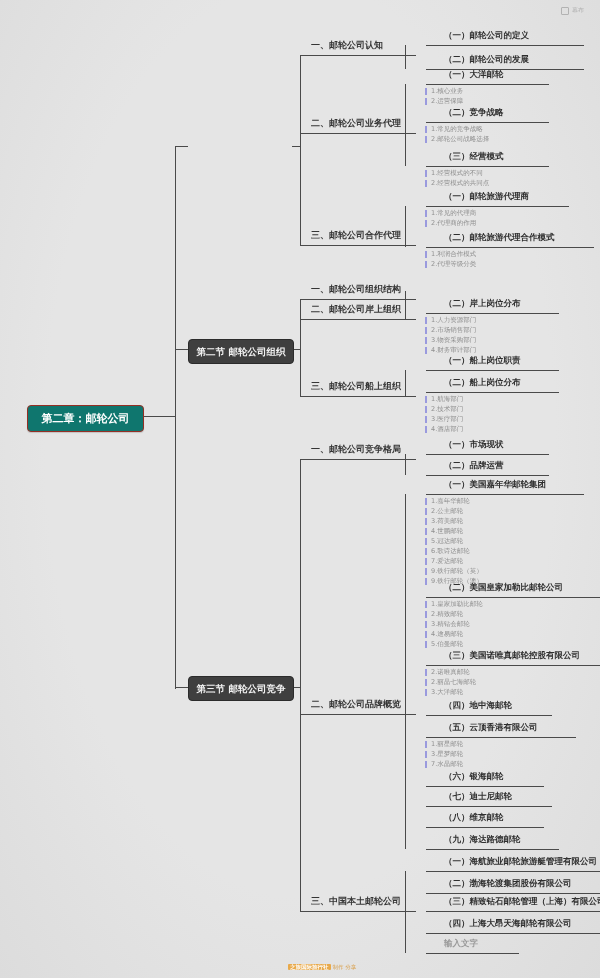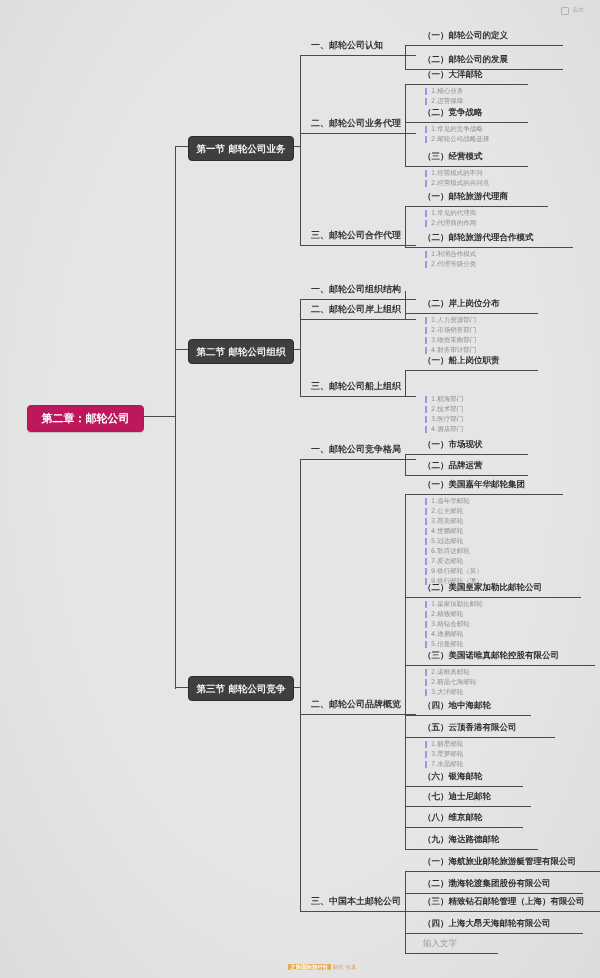--- a/index.html
+++ b/index.html
@@ -5,46 +5,46 @@
   html,body{margin:0;padding:0;}
   body{
     width:600px;height:978px;position:relative;overflow:hidden;
     background:radial-gradient(ellipse at 50% 45%, #e5e5e5 60%, #dcdcdc 100%);
     font-family:"DejaVu Sans","Liberation Sans",sans-serif;
   }
   .canvas{position:absolute;inset:0;}
   
   .root{
     position:absolute;left:27px;top:405px;width:115px;height:25px;
-    background:#be185d;border:1px solid #94episode2f24;border:1px solid #942f24;border-radius:4px;
+    background:#0f766e;border:1px solid #94episode2f24;border:1px solid #942f24;border-radius:4px;
     color:#fff;font-size:11px;font-weight:bold;text-align:center;line-height:25px;
     box-shadow:0 1px 1px rgba(0,0,0,.15);white-space:nowrap;
   }
   
   .sec{
     position:absolute;left:188px;width:104px;height:23px;
     background:#3f3f3f;border:1px solid #2b2b2b;border-radius:4px;
     color:#f2f2f2;font-size:9.5px;font-weight:600;text-align:center;line-height:23px;
     white-space:nowrap;
   }
   
   .n2{
     position:absolute;left:300px;width:105px;
     font-size:9px;font-weight:600;color:#353535;line-height:11px;
     padding:2px 0 4px 11px;box-sizing:content-box;
     border-bottom:1.5px solid #4a4a4a;white-space:nowrap;
   }
   
   .n3{
-    position:absolute;left:405px;
+    position:absolute;left:426px;
     font-size:8.5px;font-weight:600;color:#2f2f2f;line-height:11px;
     padding:2px 0 4px 18px;box-sizing:content-box;
     border-bottom:1.5px solid #4a4a4a;white-space:nowrap;
   }
-  .n3.ph{color:#9a9a9a;font-weight:normal;}
+  .n3.ph{color:#9a9a9a;font-weight:bold;}
   
   .grp{position:absolute;left:425px;}
   .it{
     font-size:6.5px;line-height:7px;color:#8f8f8f;
     border-left:2px solid #9a9ade;padding-left:4px;margin-bottom:3px;white-space:nowrap;
   }
   
   .vl{position:absolute;width:0;border-left:1.5px solid #4a4a4a;}
   .hl{position:absolute;height:0;border-top:1.5px solid #4a4a4a;}
   
@@ -80,21 +80,20 @@
   <i class="vl" style="left:405px;top:84px;height:82px"></i>
   <i class="vl" style="left:405px;top:206px;height:41px"></i>
   <i class="vl" style="left:405px;top:291px;height:28px"></i>
   <i class="vl" style="left:405px;top:370px;height:26px"></i>
   <i class="vl" style="left:405px;top:454px;height:21px"></i>
   <i class="vl" style="left:405px;top:494px;height:355px"></i>
   <i class="vl" style="left:405px;top:871px;height:82px"></i>
 
   <div class="root">第二章：邮轮公司</div>
 
-  <div class="sec" style="top:136px">第一节 邮轮公司业务</div>
   <div class="sec" style="top:339px">第二节 邮轮公司组织</div>
   <div class="sec" style="top:676px">第三节 邮轮公司竞争</div>
 
   <div class="n2" style="top:38px">一、邮轮公司认知</div>
   <div class="n2" style="top:116px">二、邮轮公司业务代理</div>
   <div class="n2" style="top:228px">三、邮轮公司合作代理</div>
 
   <div class="n3" style="top:28px;width:140px">（一）邮轮公司的定义</div>
   <div class="n3" style="top:52px;width:140px">（二）邮轮公司的发展</div>
 
@@ -131,20 +130,21 @@
 
   <div class="n3" style="top:296px;width:115px">（二）岸上岗位分布</div>
   <div class="grp" style="top:317px">
     <div class="it">1.人力资源部门</div>
     <div class="it">2.市场销售部门</div>
     <div class="it">3.物资采购部门</div>
     <div class="it">4.财务审计部门</div>
   </div>
 
   <div class="n3" style="top:353px;width:115px">（一）船上岗位职责</div>
+  <div class="n3" style="top:375px;width:115px">（二）船上岗位分布</div>
   <div class="grp" style="top:396px">
     <div class="it">1.航海部门</div>
     <div class="it">2.技术部门</div>
     <div class="it">3.医疗部门</div>
     <div class="it">4.酒店部门</div>
   </div>
 
   <div class="n2" style="top:442px">一、邮轮公司竞争格局</div>
   <div class="n2" style="top:697px">二、邮轮公司品牌概览</div>
   <div class="n2" style="top:894px">三、中国本土邮轮公司</div>

